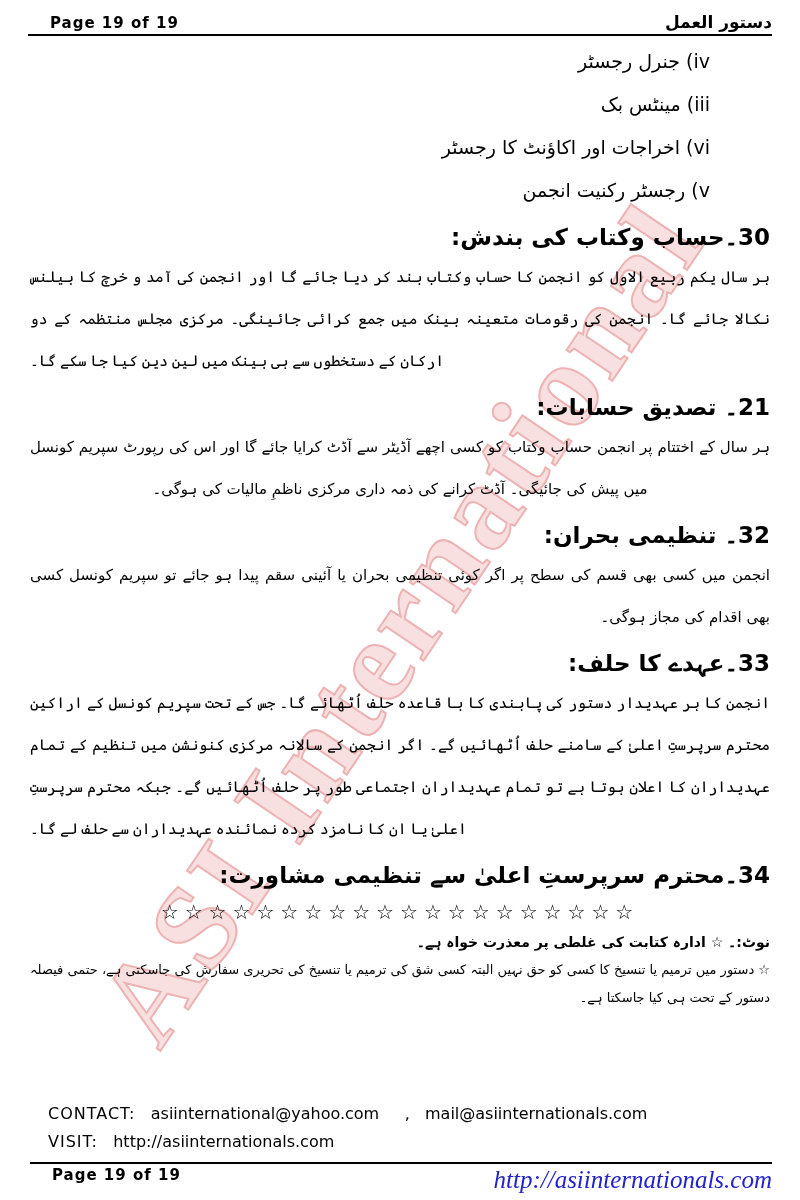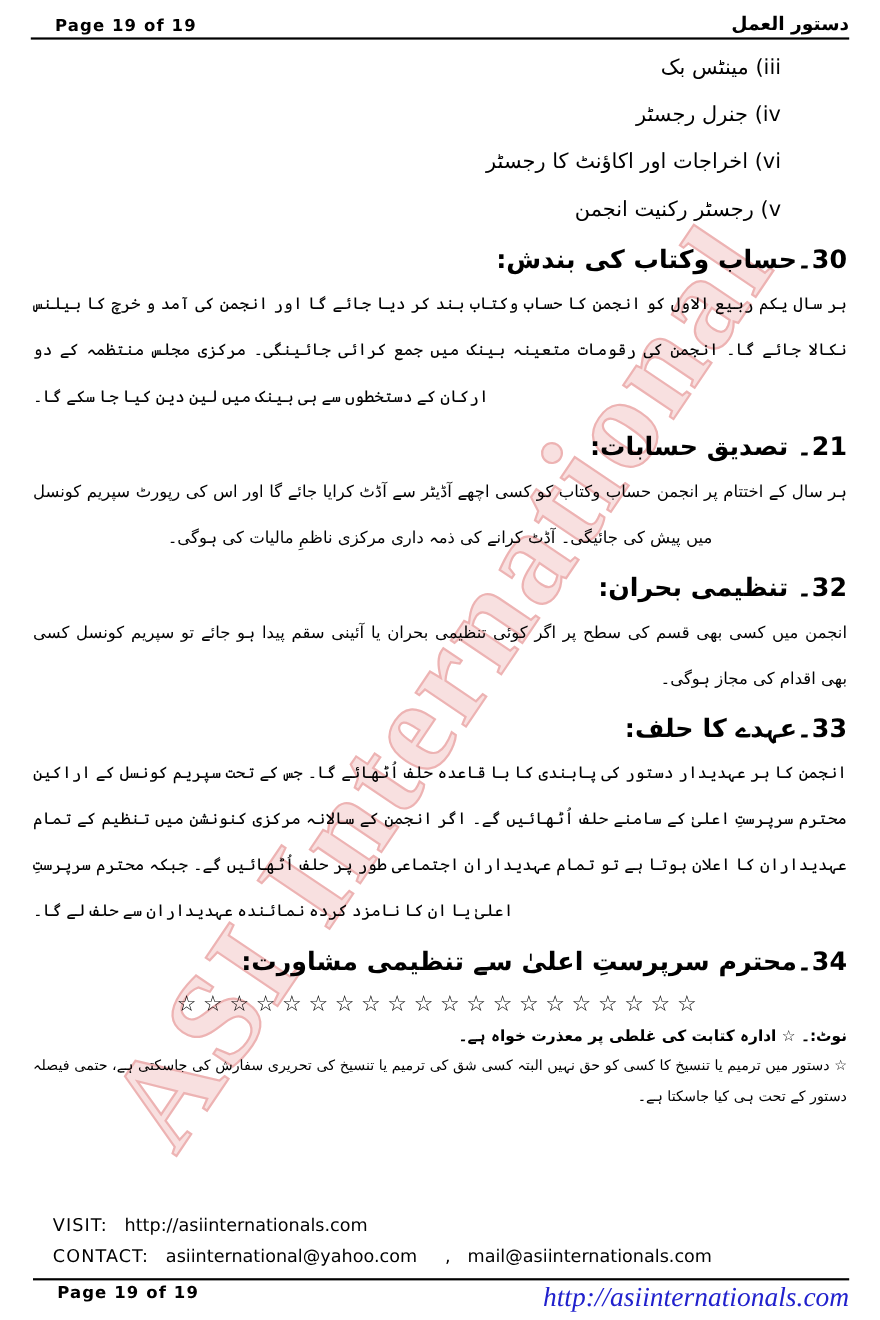--- a/index.html
+++ b/index.html
@@ -114,22 +114,22 @@
 
 <div class="watermark">ASI International</div>
 
 <div class="header">
   <span class="pg">Page 19 of 19</span>
   <span class="title-ur">دستور العمل</span>
 </div>
 
 <div class="content">
 
+  <div class="list-item">iv) جنرل رجسٹر</div>
   <div class="list-item">iii) مینٹس بک</div>
-  <div class="list-item">iv) جنرل رجسٹر</div>
   <div class="list-item">vi) اخراجات اور اکاؤنٹ کا رجسٹر</div>
   <div class="list-item">v) رجسٹر رکنیت انجمن</div>
 
   <div class="sec-heading">30۔حساب وکتاب کی بندش:</div>
   <p class="sec-body last-left">ہر سال یکم ربیع الاول کو انجمن کا حساب وکتاب بند کر دیا جائے گا اور انجمن کی آمد و خرچ کا بیلنس نکالا جائے گا۔ انجمن کی رقومات متعینہ بینک میں جمع کرائی جائینگی۔ مرکزی مجلس منتظمہ کے دو ارکان کے دستخطوں سے ہی بینک میں لین دین کیا جا سکے گا۔</p>
 
   <div class="sec-heading">21۔ تصدیق حسابات:</div>
   <p class="sec-body last-center">ہر سال کے اختتام پر انجمن حساب وکتاب کو کسی اچھے آڈیٹر سے آڈٹ کرایا جائے گا اور اس کی رپورٹ سپریم کونسل میں پیش کی جائیگی۔ آڈٹ کرانے کی ذمہ داری مرکزی ناظمِ مالیات کی ہوگی۔</p>
 
   <div class="sec-heading">32۔ تنظیمی بحران:</div>
@@ -141,26 +141,26 @@
   <div class="sec-heading">34۔محترم سرپرستِ اعلیٰ سے تنظیمی مشاورت:</div>
 
   <div class="stars">☆☆☆☆☆☆☆☆☆☆☆☆☆☆☆☆☆☆☆☆</div>
 
   <div class="note1">نوٹ:۔ ☆ ادارہ کتابت کی غلطی پر معذرت خواہ ہے۔</div>
   <div class="note2">☆ دستور میں ترمیم یا تنسیخ کا کسی کو حق نہیں البتہ کسی شق کی ترمیم یا تنسیخ کی تحریری سفارش کی جاسکتی ہے، حتمی فیصلہ دستور کے تحت ہی کیا جاسکتا ہے۔</div>
 </div>
 
 <div class="footer">
   <div class="line">
-    <span class="lbl">VISIT:</span>&nbsp;&nbsp;
-    <a href="#">http://asiinternationals.com</a>
-  </div>
-  <div class="line">
     <span class="lbl">CONTACT:</span>&nbsp;&nbsp;
     <a href="#">asiinternational@yahoo.com</a>&nbsp;&nbsp;&nbsp;&nbsp;
     <span>,</span>&nbsp;&nbsp;
     <a href="#">mail@asiinternationals.com</a>
+  </div>
+  <div class="line">
+    <span class="lbl">VISIT:</span>&nbsp;&nbsp;
+    <a href="#">http://asiinternationals.com</a>
   </div>
   <div class="rule">
     <span class="pg">Page 19 of 19</span>
     <a href="#" class="blue-url">http://asiinternationals.com</a>
   </div>
 </div>
 
 </body></html>

